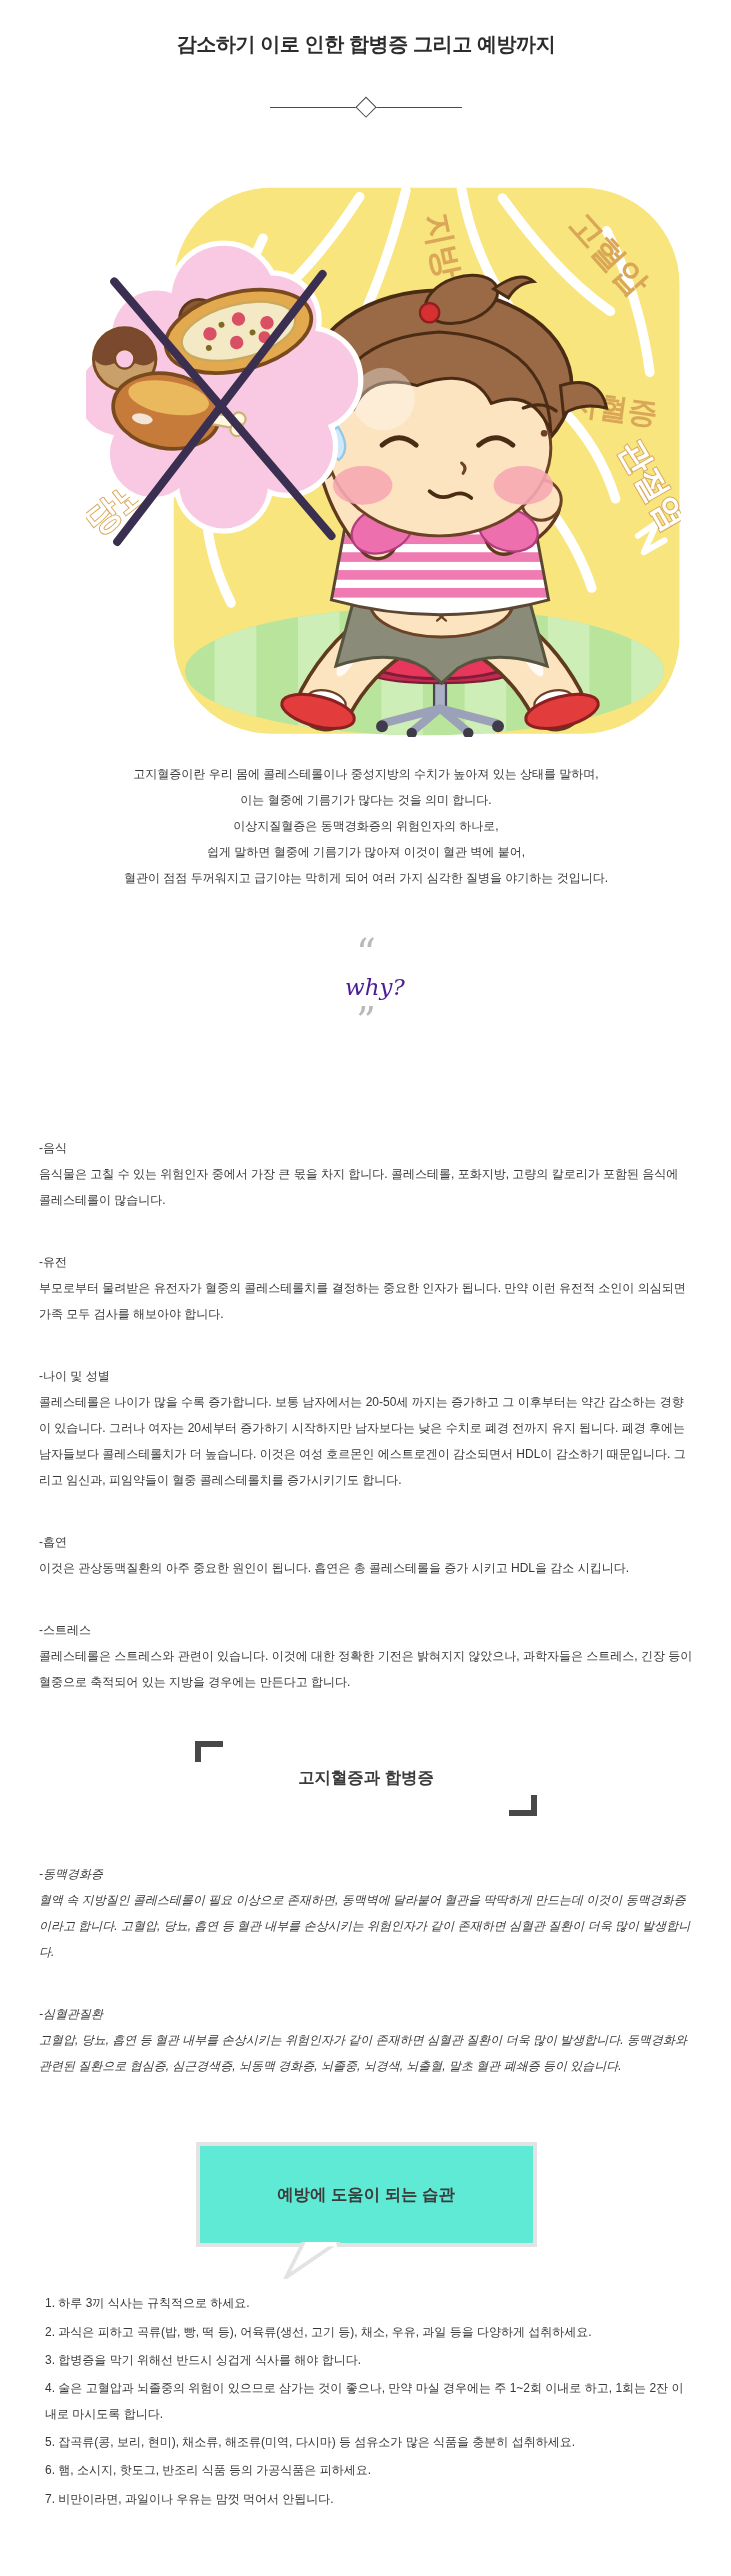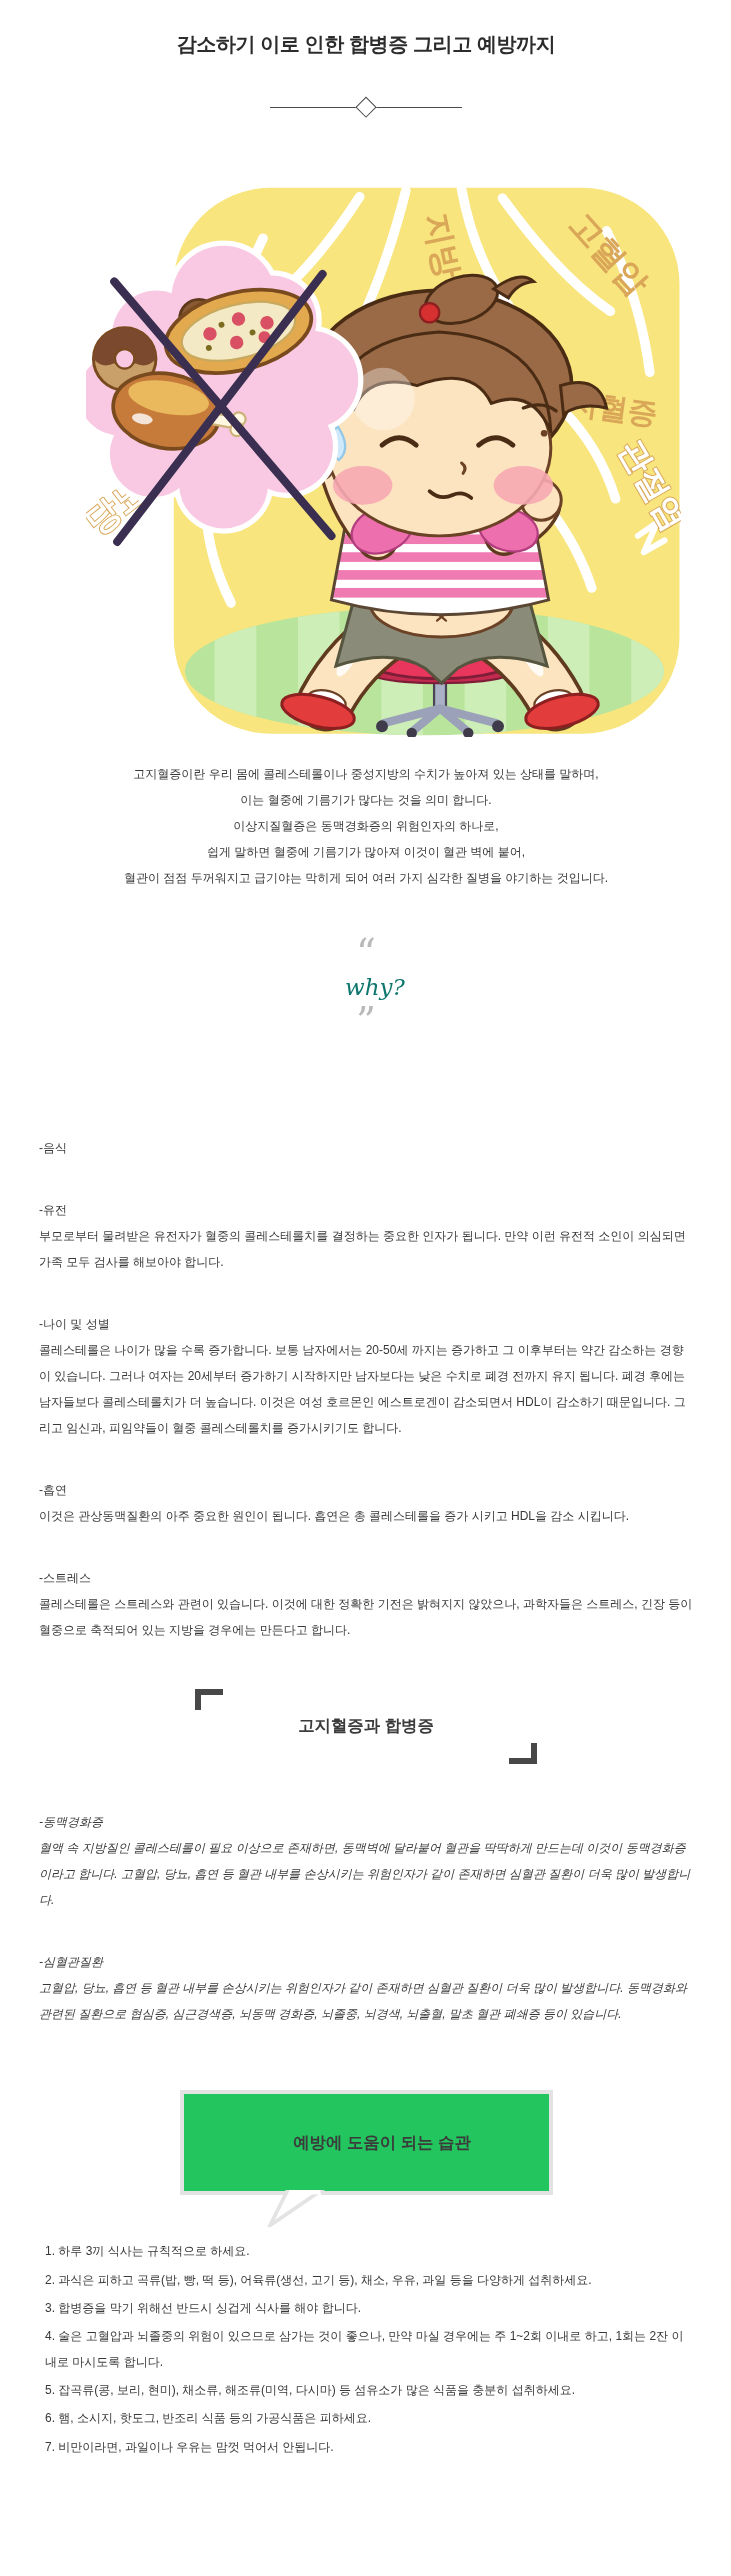--- a/index.html
+++ b/index.html
@@ -18,21 +18,21 @@
     border:1.5px solid #4a4a4a;transform:translate(-50%,-50%) rotate(45deg);
   }
   .hero-wrap{margin:68px 0 0 86px;width:595px;height:551px;}
   .hero-wrap svg{display:block;}
   .outline-word{fill:#ffffff;stroke:#d9a757;stroke-width:2.6px;paint-order:stroke;font-weight:bold;}
   .solid-word{font-weight:bold;}
   .intro{margin-top:24px;text-align:center;font-size:12px;line-height:26px;color:#383838;}
   .why{margin-top:48px;text-align:center;}
   .why .q{font-family:"DejaVu Serif",serif;font-size:39px;line-height:30px;color:#b9b9b9;}
   .why .q.close{line-height:34px;}
-  .why .word{font-family:"DejaVu Serif",serif;font-style:italic;font-size:23px;color:#0f766e;line-height:36px;padding-left:18px;}
+  .why .word{font-family:"DejaVu Serif",serif;font-style:italic;font-size:23px;color:#4c1d95;line-height:36px;padding-left:18px;}
   .content{padding:0 39px;font-size:12px;line-height:26px;color:#383838;}
   .risk{margin-top:96px;}
   .sec{margin-top:36px;}
   .sec:first-child{margin-top:0;}
   .sec .head{line-height:26px;}
   .sec .body{line-height:26px;}
   .comp-header{
     position:relative;width:342px;margin:46px auto 0;padding:19.4px 0 22px;text-align:center;
   }
   .comp-header::before{
@@ -40,22 +40,22 @@
     border-top:6.7px solid #484848;border-left:6.7px solid #484848;
   }
   .comp-header::after{
     content:"";position:absolute;bottom:0;right:0;width:22px;height:15px;
     border-bottom:6.7px solid #484848;border-right:6.7px solid #484848;
   }
   .comp-header .sec-title{font-size:16.4px;font-weight:700;color:#3b3b3b;line-height:34px;}
   .comp{margin-top:45px;font-style:italic;}
   .bubble-box{
     position:relative;width:333px;height:97px;margin:63px auto 12px;
-    border:4.5px solid #e3e3e3;background:#22c55e;
-    display:flex;align-items:center;justify-content:center;padding-left:32px;
+    border:4.5px solid #e3e3e3;background:#5eead4;
+    display:flex;align-items:center;justify-content:center;
   }
   .bubble-box .box-title{font-size:16.4px;font-weight:600;color:#3b3b3b;}
   .bubble-box .tail{position:absolute;left:77px;bottom:-36px;}
   .bubble-box .tail-mask{position:absolute;left:103px;bottom:-4.5px;width:34px;height:4.5px;background:#fff;}
   .tips{margin-top:43px;padding:0 45px;font-size:12px;color:#383838;}
   .tips .tip{line-height:26px;margin-bottom:2.2px;}
 </style>
 </head>
 <body>
 
@@ -257,20 +257,21 @@
 
 <div class="why">
   <div class="q">“</div>
   <div class="word">why?</div>
   <div class="q close">”</div>
 </div>
 
 <div class="content risk">
   <div class="sec">
     <div class="head">-음식</div>
+    <div class="body">음식물은 고칠 수 있는 위험인자 중에서 가장 큰 몫을 차지 합니다. 콜레스테롤, 포화지방, 고량의 칼로리가 포함된 음식에 콜레스테롤이 많습니다.</div>
   </div>
   <div class="sec">
     <div class="head">-유전</div>
     <div class="body">부모로부터 물려받은 유전자가 혈중의 콜레스테롤치를 결정하는 중요한 인자가 됩니다. 만약 이런 유전적 소인이 의심되면 가족 모두 검사를 해보아야 합니다.</div>
   </div>
   <div class="sec">
     <div class="head">-나이 및 성별</div>
     <div class="body">콜레스테롤은 나이가 많을 수록 증가합니다. 보통 남자에서는 20-50세 까지는 증가하고 그 이후부터는 약간 감소하는 경향이 있습니다. 그러나 여자는 20세부터 증가하기 시작하지만 남자보다는 낮은 수치로 폐경 전까지 유지 됩니다. 폐경 후에는 남자들보다 콜레스테롤치가 더 높습니다. 이것은 여성 호르몬인 에스트로겐이 감소되면서 HDL이 감소하기 때문입니다. 그리고 임신과, 피임약들이 혈중 콜레스테롤치를 증가시키기도 합니다.</div>
   </div>
   <div class="sec">

